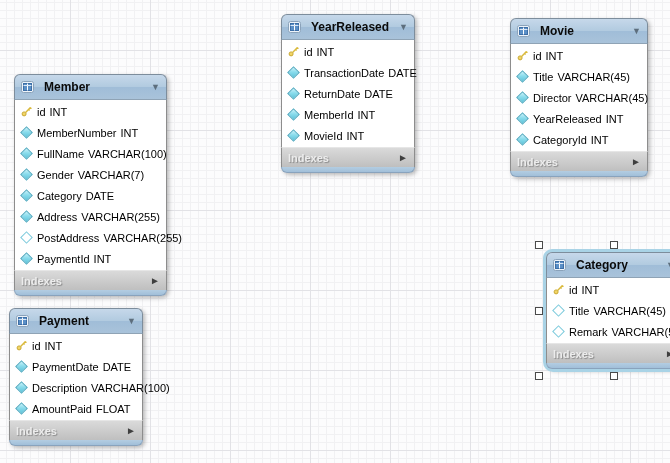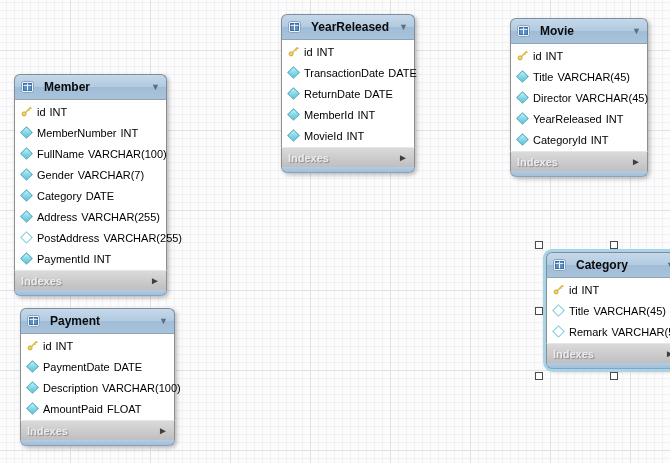--- a/index.html
+++ b/index.html
@@ -371,21 +371,21 @@
     <div class="tbl-strip"></div>
   <div class="handle h-tl"></div>
       <div class="handle h-tc"></div>
       <div class="handle h-tr"></div>
       <div class="handle h-ml"></div>
       <div class="handle h-mr"></div>
       <div class="handle h-bl"></div>
       <div class="handle h-bc"></div>
       <div class="handle h-br"></div>
     </div>
-    <div class="db-table" style="left: 20px; top: 308px; width: 155px;">
+    <div class="db-table" style="left: 9px; top: 308px; width: 134px;">
     <div class="tbl-header">
       <span class="col-icon-wrap">
         <svg width="13" height="12" viewBox="0 0 13 12">
           <rect x="0.5" y="0.5" width="12" height="11" rx="2" fill="#eef4fa" stroke="#8aa2ba"></rect>
           <rect x="2.5" y="2.5" width="8" height="7" fill="#5b8fc6" stroke="#3c6ea6"></rect>
           <line x1="6.5" y1="2.5" x2="6.5" y2="9.5" stroke="#ffffff" stroke-width="1"></line>
           <line x1="2.5" y1="4.5" x2="10.5" y2="4.5" stroke="#dce8f6" stroke-width="1"></line>
         </svg>
       </span>
       <span class="tbl-title">Payment</span>

